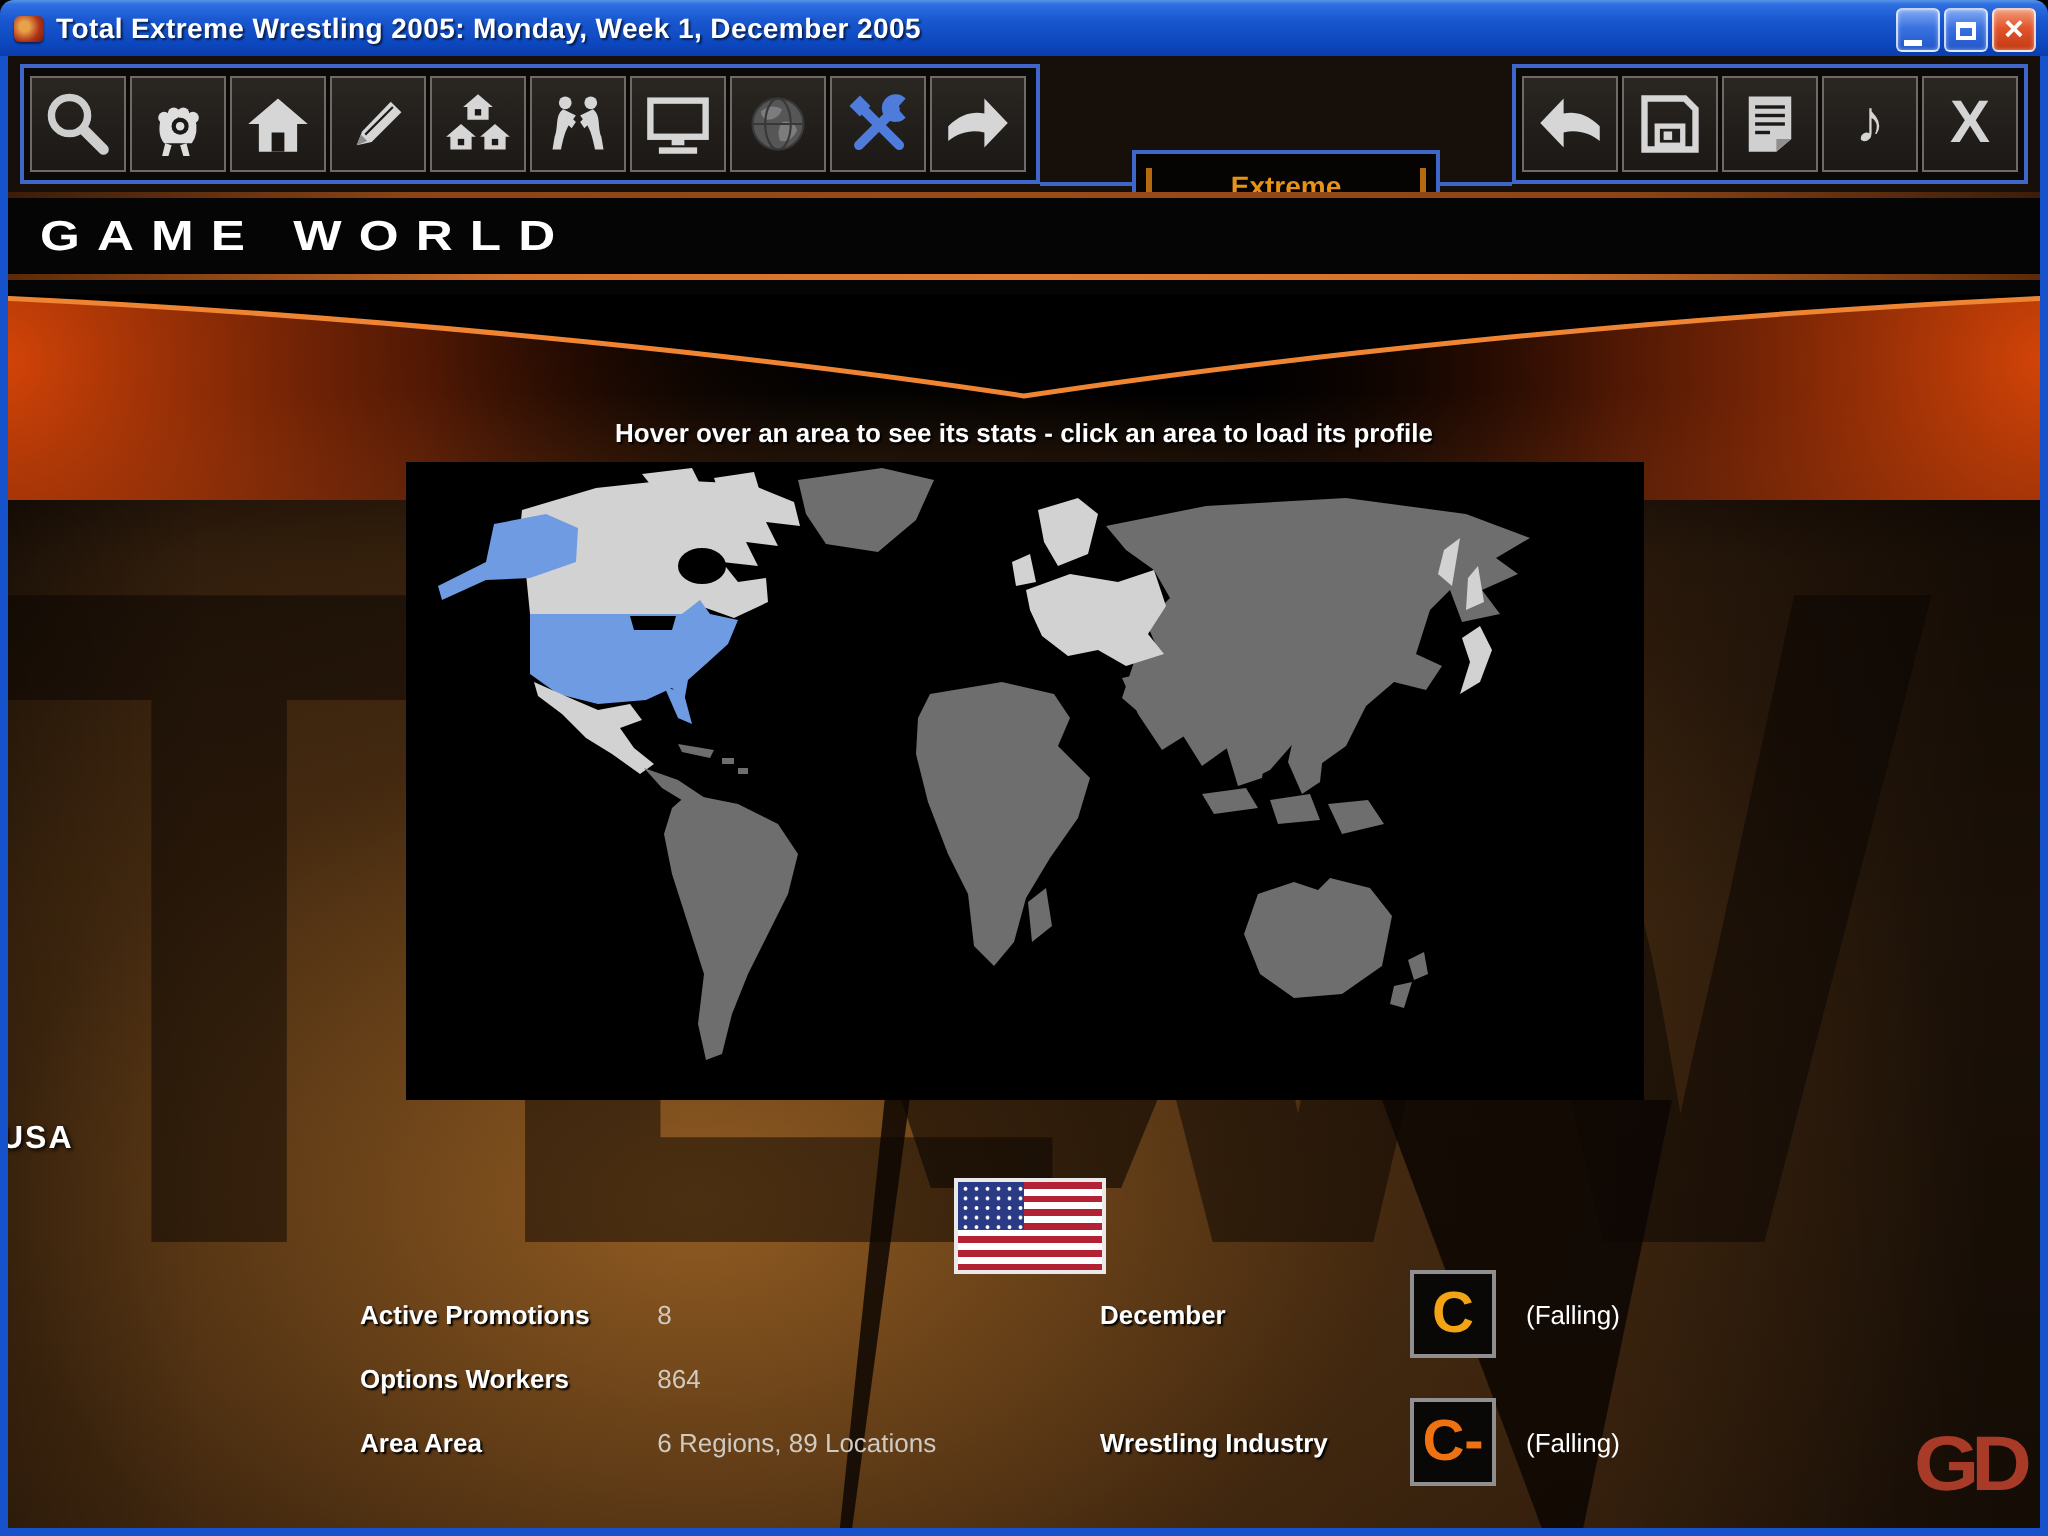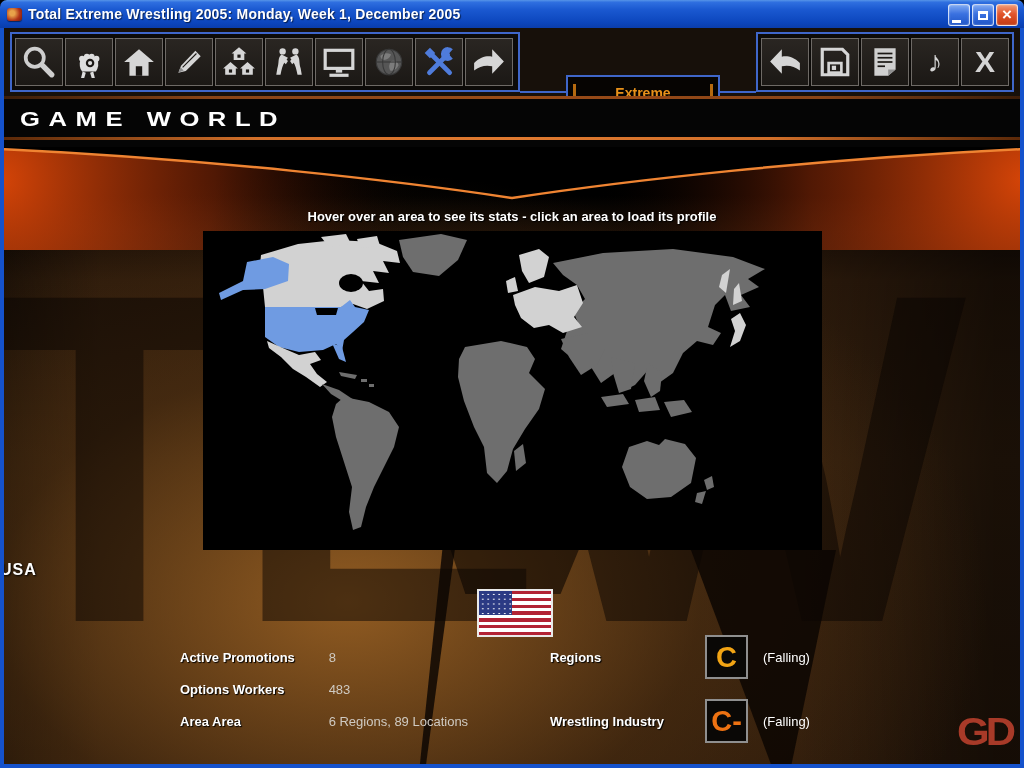--- a/index.html
+++ b/index.html
@@ -364,28 +364,28 @@
     <div id="flag">
       <div class="canton"></div>
     </div>
 
     <div class="stat-row" style="left:180px; top:510px;">
       <span class="stat-label" style="display:inline-block;width:145px;">Active Promotions</span>
       <span class="stat-value">8</span>
     </div>
     <div class="stat-row" style="left:180px; top:542px;">
       <span class="stat-label" style="display:inline-block;width:145px;">Options Workers</span>
-      <span class="stat-value">483</span>
+      <span class="stat-value">864</span>
     </div>
     <div class="stat-row" style="left:180px; top:574px;">
       <span class="stat-label" style="display:inline-block;width:145px;">Area Area</span>
       <span class="stat-value">6 Regions, 89 Locations</span>
     </div>
 
-    <span class="rate-label" style="left:550px; top:510px;">Regions</span>
+    <span class="rate-label" style="left:550px; top:510px;">December</span>
     <div class="grade-box" style="left:705px; top:495px;">
       <span class="grade" style="color:var(--grade-c);">C</span>
     </div>
     <span class="trend" style="left:763px; top:510px;">(Falling)</span>
 
     <span class="rate-label" style="left:550px; top:574px;">Wrestling Industry</span>
     <div class="grade-box" style="left:705px; top:559px;">
       <span class="grade" style="color:var(--grade-cminus);">C-</span>
     </div>
     <span class="trend" style="left:763px; top:574px;">(Falling)</span>

